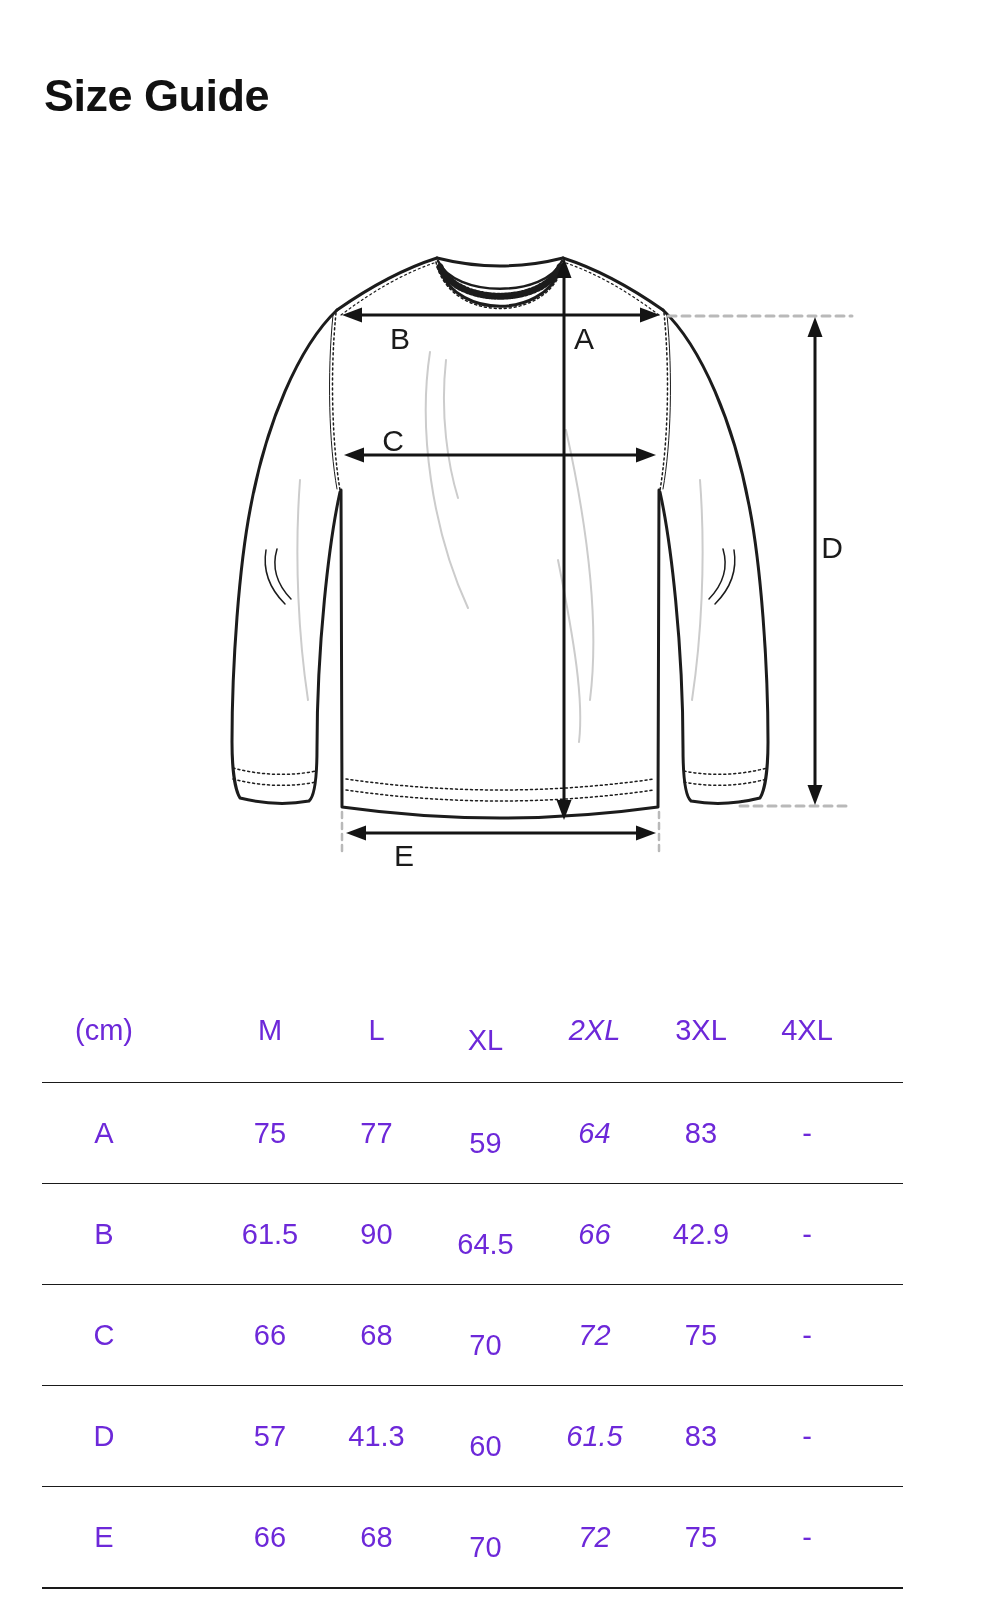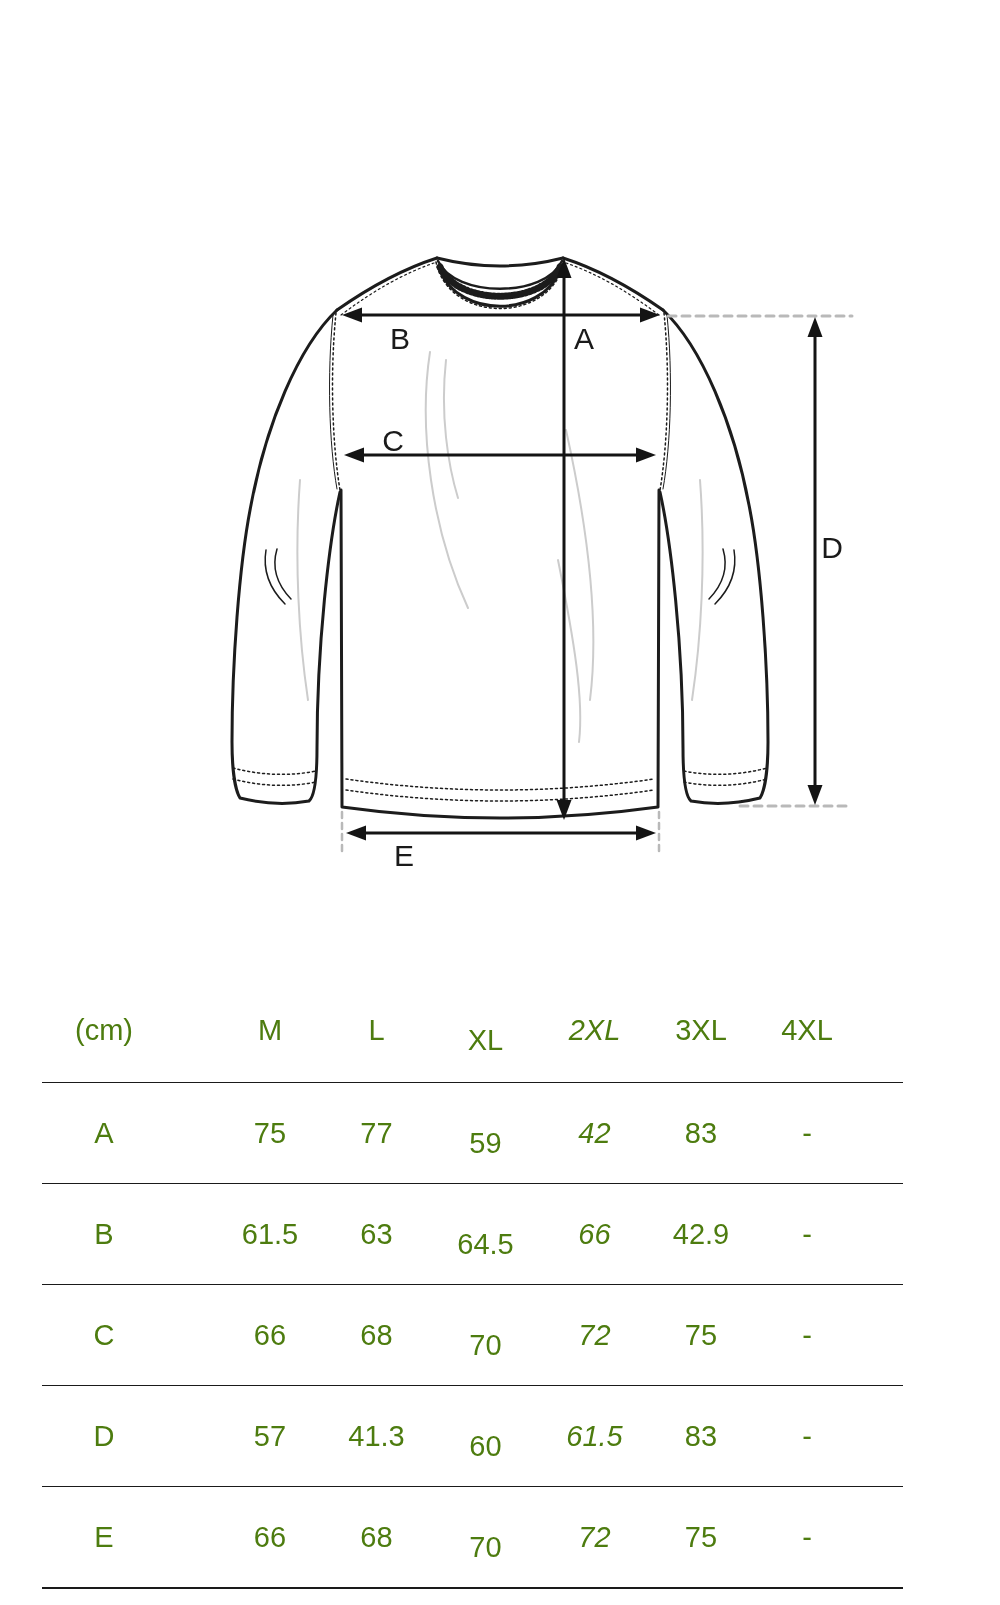--- a/index.html
+++ b/index.html
@@ -14,36 +14,37 @@
   .title{
     position:absolute;left:44px;top:70px;margin:0;
     font-size:45px;font-weight:700;color:#111;
     letter-spacing:-0.5px;line-height:1.15;
   }
   .diagram-svg{position:absolute;left:0;top:0;}
 
   
   .size-table{
     position:absolute;left:42px;top:978px;width:861px;
-    font-size:29px;color:#4d7c0f;
+    font-size:29px;color:#6d28d9;
   }
   .trow{display:flex;align-items:center;height:100px;border-bottom:1.5px solid #1a1a1a;}
   .trow.header{height:104px;}
   .trow.last{border-bottom:2.5px solid #1a1a1a;}
   .cell{display:flex;align-items:center;justify-content:center;text-align:center;}
   .c-label{width:124px;}
   .c-spacer{width:51px;}
   .c0{width:106px;} .c1{width:107px;} .c2{width:111px;margin-top:20px;}
   .c3{width:107px;font-style:italic;} .c4{width:106px;text-align:center;} .c5{width:106px;}
 </style>
 </head>
 <body>
 
 <div class="page">
 
+  <h1 class="title">Size Guide</h1>
 
   <svg class="diagram-svg" width="1000" height="920" viewBox="0 0 1000 920" fill="none" stroke-linecap="round" stroke-linejoin="round">
 
     <g stroke="#cccccc" stroke-width="2">
       <path d="M430,352 C 418,430 432,530 468,608"></path>
       <path d="M446,360 C 440,415 448,465 458,498"></path>
       <path d="M566,430 C 586,520 600,620 590,700"></path>
       <path d="M558,560 C 574,640 584,700 579,742"></path>
       <path d="M300,480 C 294,560 299,640 308,700"></path>
       <path d="M700,480 C 706,560 701,640 692,700"></path>
@@ -156,30 +157,30 @@
       <div class="cell c4">3XL</div>
       <div class="cell c5">4XL</div>
     </div>
 
     <div class="trow">
       <div class="cell c-label">A</div>
       <div class="cell c-spacer"></div>
       <div class="cell c0">75</div>
       <div class="cell c1">77</div>
       <div class="cell c2">59</div>
-      <div class="cell c3">42</div>
+      <div class="cell c3">64</div>
       <div class="cell c4">83</div>
       <div class="cell c5">-</div>
     </div>
 
     <div class="trow">
       <div class="cell c-label">B</div>
       <div class="cell c-spacer"></div>
       <div class="cell c0">61.5</div>
-      <div class="cell c1">63</div>
+      <div class="cell c1">90</div>
       <div class="cell c2">64.5</div>
       <div class="cell c3">66</div>
       <div class="cell c4">42.9</div>
       <div class="cell c5">-</div>
     </div>
 
     <div class="trow">
       <div class="cell c-label">C</div>
       <div class="cell c-spacer"></div>
       <div class="cell c0">66</div>

